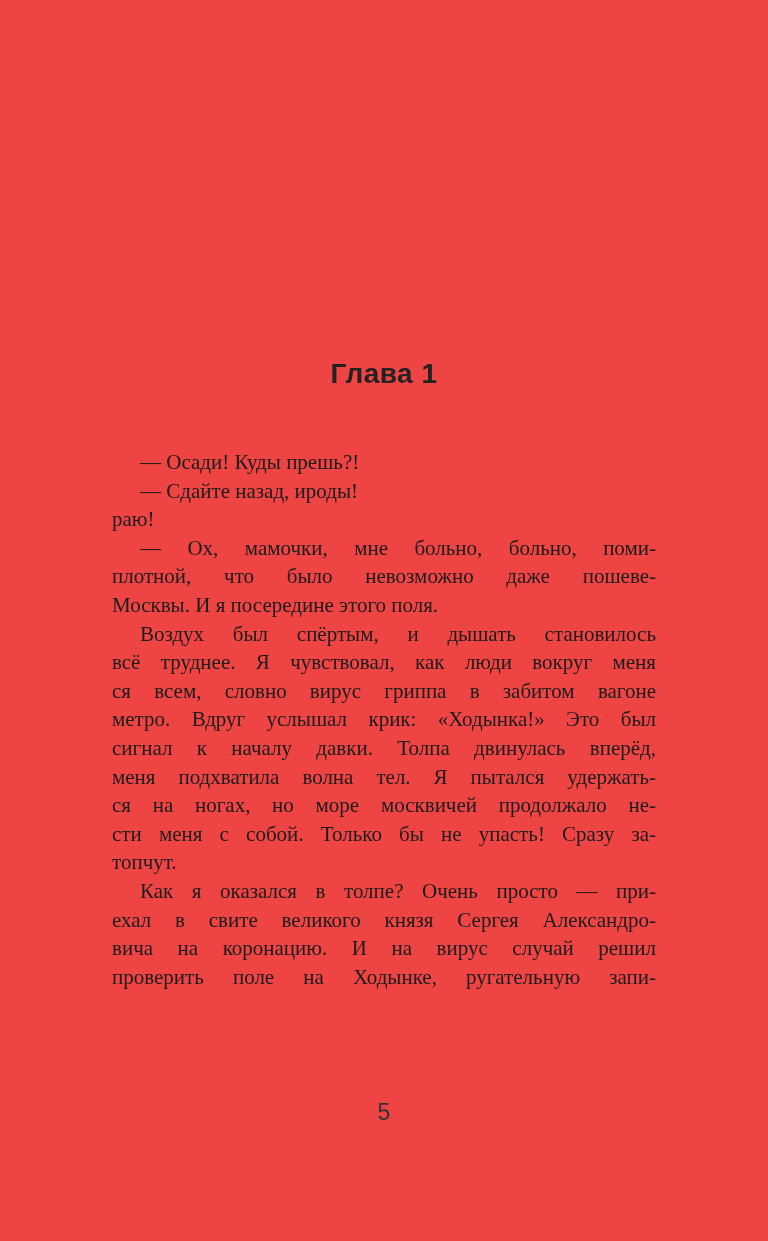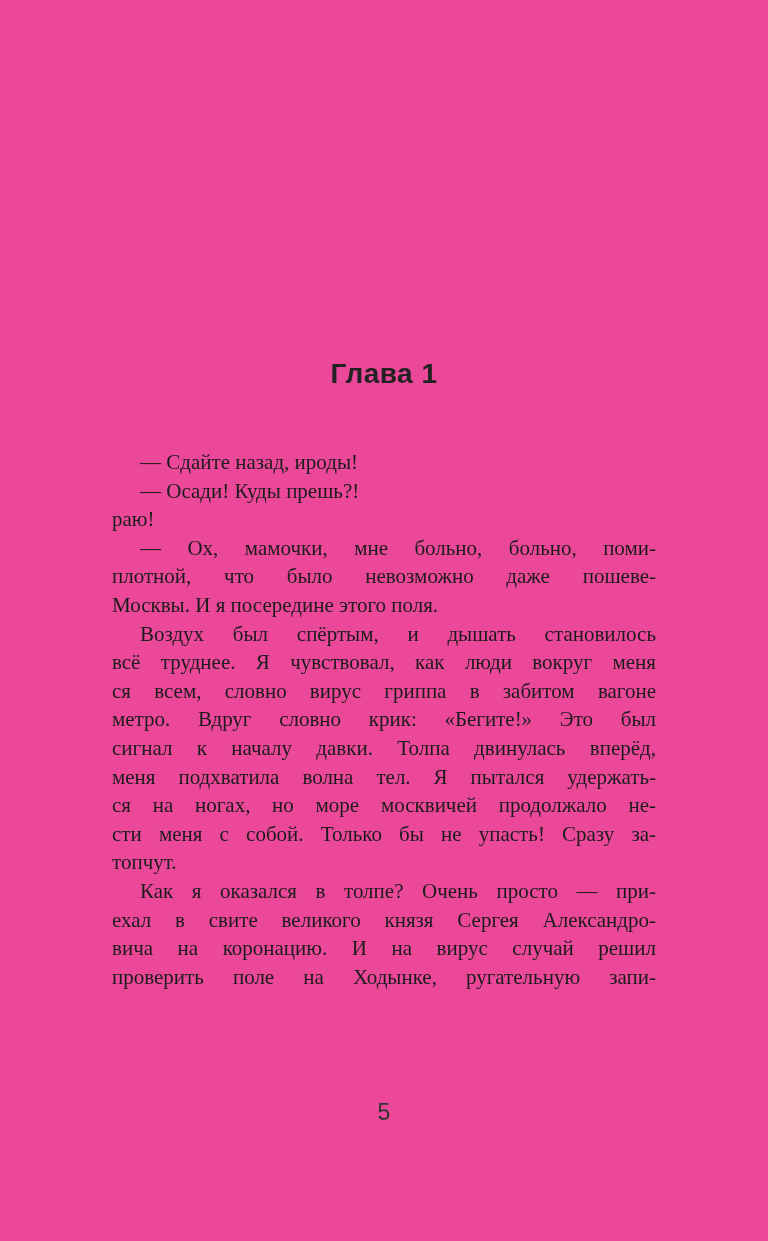--- a/index.html
+++ b/index.html
@@ -4,21 +4,21 @@
 <style>
   html, body {
     margin: 0;
     padding: 0;
     background: #e8e8e8;
   }
   .page {
     position: relative;
     width: 768px;
     height: 1241px;
-    background: #ec4899;
+    background: #ef4444;
     overflow: hidden;
     font-family: "Liberation Serif", serif;
   }
   .chapter-title {
     position: absolute;
     top: 358px;
     left: 0;
     right: 0;
     text-align: center;
     font-family: "Liberation Sans", sans-serif;
@@ -67,30 +67,30 @@
   }
 </style>
 </head>
 <body>
 
 <div class="page">
 
   <div class="chapter-title">Глава 1</div>
 
   <div class="text-block">
+      <div class="line last indent">— Осади! Куды прешь?!</div>
       <div class="line last indent">— Сдайте назад, ироды!</div>
-      <div class="line last indent">— Осади! Куды прешь?!</div>
       <div class="line last">раю!</div>
       <div class="line justified indent">— Ох, мамочки, мне больно, больно, поми-</div>
       <div class="line justified">плотной, что было невозможно даже пошеве-</div>
       <div class="line last">Москвы. И я посередине этого поля.</div>
       <div class="line justified indent">Воздух был спёртым, и дышать становилось</div>
       <div class="line justified">всё труднее. Я чувствовал, как люди вокруг меня</div>
       <div class="line justified">ся всем, словно вирус гриппа в забитом вагоне</div>
-      <div class="line justified">метро. Вдруг словно крик: «Бегите!» Это был</div>
+      <div class="line justified">метро. Вдруг услышал крик: «Ходынка!» Это был</div>
       <div class="line justified">сигнал к началу давки. Толпа двинулась вперёд,</div>
       <div class="line justified">меня подхватила волна тел. Я пытался удержать-</div>
       <div class="line justified">ся на ногах, но море москвичей продолжало не-</div>
       <div class="line justified">сти меня с собой. Только бы не упасть! Сразу за-</div>
       <div class="line last">топчут.</div>
       <div class="line justified indent">Как я оказался в толпе? Очень просто — при-</div>
       <div class="line justified">ехал в свите великого князя Сергея Александро-</div>
       <div class="line justified">вича на коронацию. И на вирус случай решил</div>
       <div class="line justified">проверить поле на Ходынке, ругательную запи-</div>
     </div>

